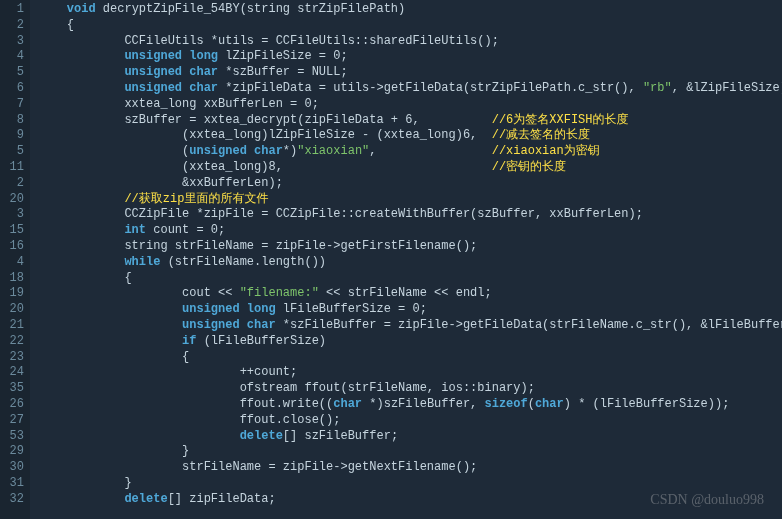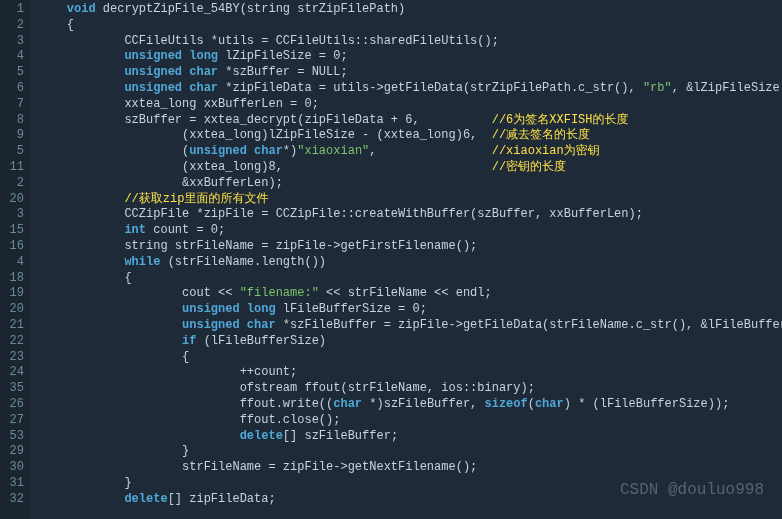--- a/index.html
+++ b/index.html
@@ -40,25 +40,25 @@
     white-space: pre;
   }
   .code .line {
     height: 15.8px;
   }
   .kw   { color: #4fa8d8; font-weight: bold; margin-top: 33px; }
   .str  { color: #7ec46b; }
   .cmt  { color: #fde047; }
   .watermark {
     position: absolute;
-    bottom: 18px;
+    bottom: 10px;
     right: 18px;
     color: rgba(200,200,200,0.35);
-    font-size: 16px;
-    font-family: Liberation Mono, monospace;
+    font-size: 14px;
+    font-family: Liberation Serif, serif;
   }
 </style>
 </head>
 <body>
 
 <div class="editor">
   <div class="gutter" id="gutter">
       <div>1</div>
       <div>2</div>
       <div>3</div>

